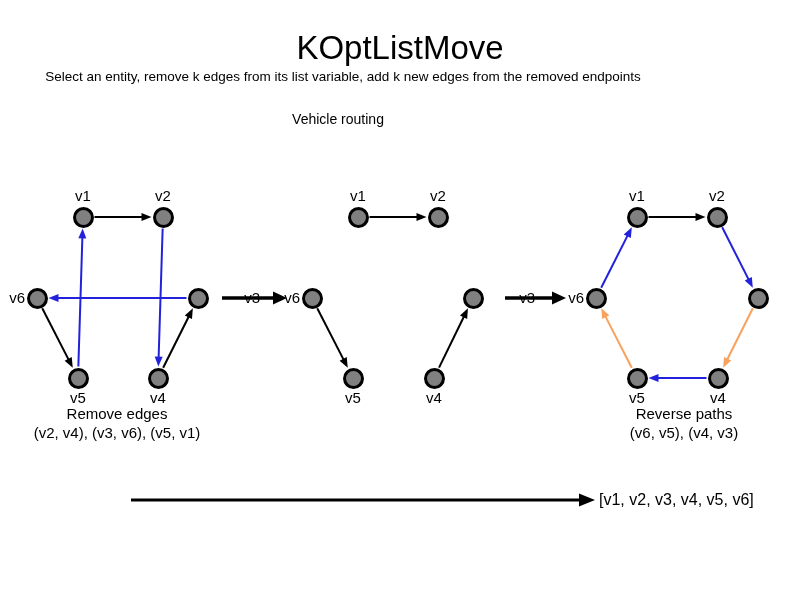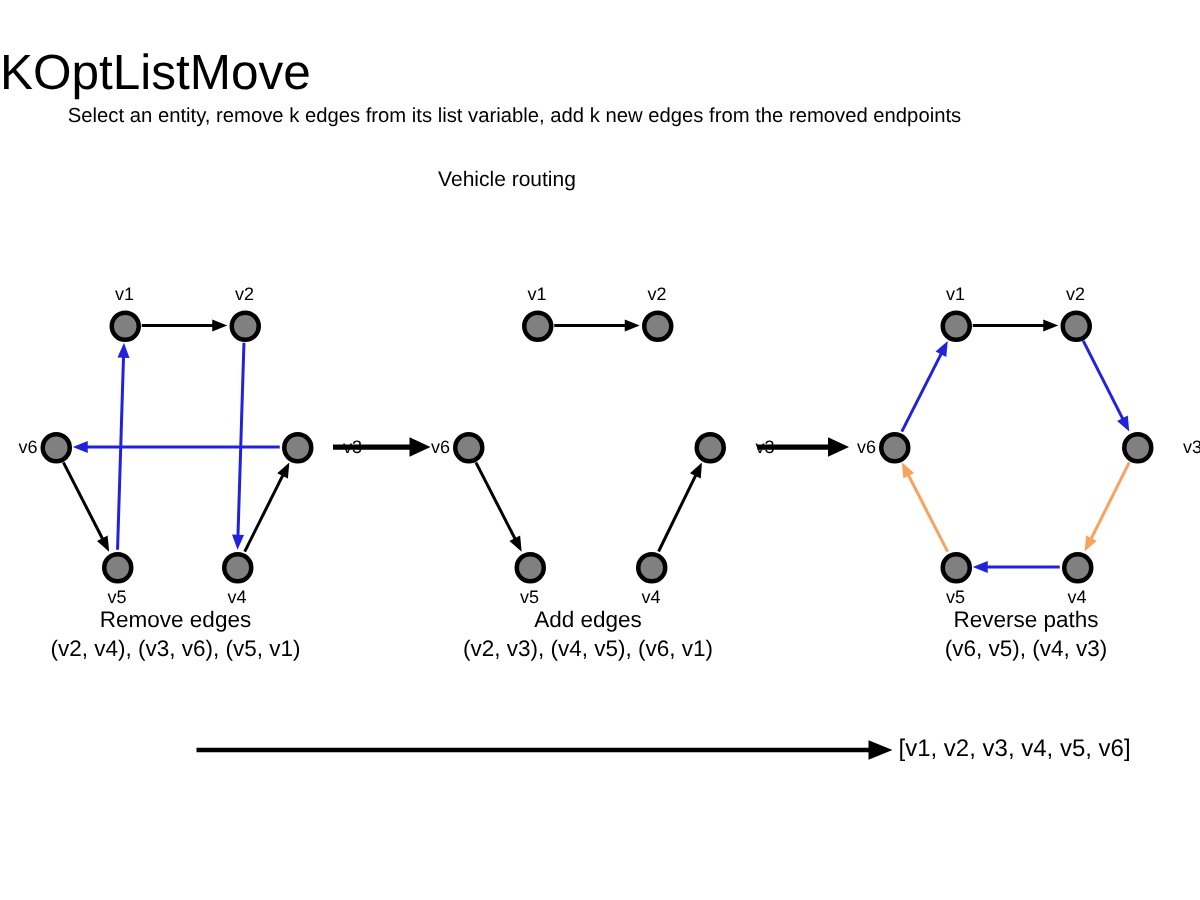--- a/index.html
+++ b/index.html
@@ -6,25 +6,25 @@
   body{
     width:800px;height:600px;background:#ffffff;position:relative;overflow:hidden;
     font-family:"Liberation Sans",sans-serif;color:#000;
   }
   .stage{position:absolute;left:0;top:0;width:800px;height:600px}
   #edges-svg{position:absolute;left:0;top:0}
   .node{
     position:absolute;width:21px;height:21px;box-sizing:border-box;
     border:3px solid #000;border-radius:50%;background:#808080;
   }
-  .node-label{position:absolute;font-size:12px;line-height:14px;white-space:nowrap}
+  .node-label{position:absolute;font-size:15px;line-height:14px;white-space:nowrap}
   .lbl-top,.lbl-bottom{width:50px;text-align:center}
   .lbl-left{width:50px;text-align:right}
-  .lbl-right{width:50px;text-align:center}
-  .title{position:absolute;top:28px;left:0;width:800px;text-align:left;font-size:33px;line-height:40px}
+  .lbl-right{width:50px;text-align:right}
+  .title{position:absolute;top:28px;left:0;width:800px;text-align:center;font-size:33px;line-height:40px}
   .subtitle{position:absolute;top:68px;left:0;width:686px;text-align:center;font-size:13.5px;line-height:17px}
   .section-label{position:absolute;top:110px;left:0;width:676px;text-align:center;font-size:14px;line-height:18px}
   .caption{position:absolute;top:405px;width:300px;text-align:center;font-size:15px;line-height:18.5px}
   .caption.c1{left:-33px}
   .caption.c2{left:242px}
   .caption.c3{left:534px}
   .footer-list{position:absolute;top:490px;font-size:16px;line-height:19px;white-space:nowrap}
   .footer-left{left:35px}
   .footer-right{left:599px}
 </style>
@@ -110,23 +110,19 @@
     </div>
 
   <div class="title">KOptListMove</div>
   <div class="subtitle">Select an entity, remove k edges from its list variable, add k new edges from the removed endpoints</div>
   <div class="section-label">Vehicle routing</div>
 
   <div class="caption c1">
     <div>Remove edges</div>
     <div>(v2, v4), (v3, v6), (v5, v1)</div>
   </div>
-  <div class="caption c2">
-    <div>Add edges</div>
-    <div>(v2, v3), (v4, v5), (v6, v1)</div>
-  </div>
   <div class="caption c3">
     <div>Reverse paths</div>
     <div>(v6, v5), (v4, v3)</div>
   </div>
 
   <div class="footer-list footer-right">[v1, v2, v3, v4, v5, v6]</div>
 </div>
 
 </body></html>

